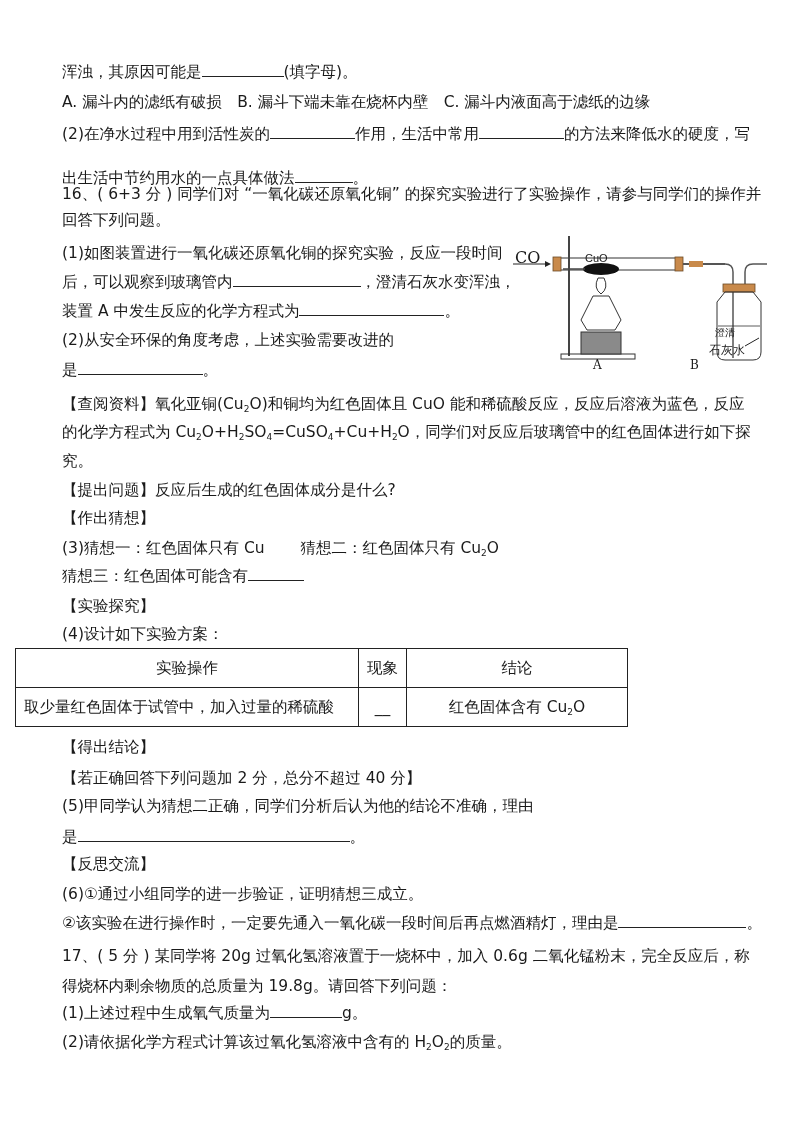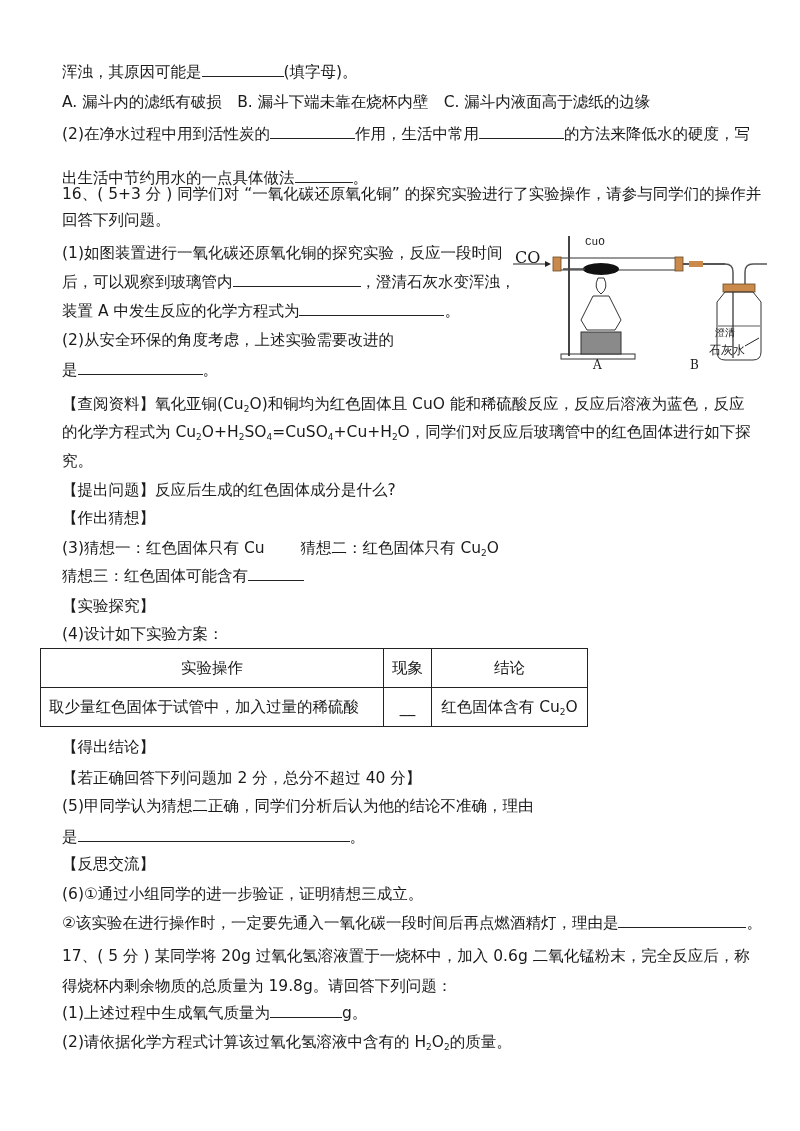--- a/index.html
+++ b/index.html
@@ -1,40 +1,40 @@
 <!DOCTYPE html>
 <html><head>
 <meta charset="utf-8">
 <style>
   html, body { margin: 0; padding: 0; background: #ffffff; }
   body { width: 800px; height: 1131px; position: relative; overflow: hidden;
          font-family: "DejaVu Sans", "Liberation Sans", sans-serif; color: #1a1a1a; font-size: 15.5px; }
   .line { position: absolute; left: 42px; white-space: nowrap; line-height: 20px; margin-left: 20px; }
   .blank { display: inline-block; border-bottom: 1px solid #222; height: 14px; vertical-align: baseline; }
   sub { font-size: 9px; vertical-align: -3px; line-height: 0; }
-  table.exp { position: absolute; left: 40px; top: 648px; border-collapse: collapse; width: 548px; }
+  table.exp { position: absolute; left: 15px; top: 648px; border-collapse: collapse; width: 613px; }
   table.exp td { border: 1.2px solid #222; height: 38px; padding: 0 8px; font-size: 15.5px; white-space: nowrap; }
   .c { text-align: center; }
   .diagram { position: absolute; left: 505px; top: 228px; width: 265px; height: 140px; }
 </style>
 </head>
 <body>
 
 <div class="line" style="top:62px">
   <span>浑浊，其原因可能是</span><span class="blank" style="width:82px"></span><span>(填字母)。</span>
 </div>
 <div class="line" style="top:92px">A. 漏斗内的滤纸有破损　B. 漏斗下端未靠在烧杯内壁　C. 漏斗内液面高于滤纸的边缘</div>
 <div class="line" style="top:124px">
   <span>(2)在净水过程中用到活性炭的</span><span class="blank" style="width:85px"></span><span>作用，生活中常用</span><span class="blank" style="width:85px"></span><span>的方法来降低水的硬度，写</span>
 </div>
 <div class="line" style="top:168px">
   <span>出生活中节约用水的一点具体做法</span><span class="blank" style="width:58px"></span><span>。</span>
 </div>
 
-<div class="line" style="top:184px">16、( 5+3 分 ) 同学们对 “一氧化碳还原氧化铜” 的探究实验进行了实验操作，请参与同学们的操作并</div>
+<div class="line" style="top:184px">16、( 6+3 分 ) 同学们对 “一氧化碳还原氧化铜” 的探究实验进行了实验操作，请参与同学们的操作并</div>
 <div class="line" style="top:210px">回答下列问题。</div>
 <div class="line" style="top:243px">(1)如图装置进行一氧化碳还原氧化铜的探究实验，反应一段时间</div>
 <div class="line" style="top:272px">
   <span>后，可以观察到玻璃管内</span><span class="blank" style="width:128px"></span><span>，澄清石灰水变浑浊，</span>
 </div>
 <div class="line" style="top:301px">
   <span>装置 A 中发生反应的化学方程式为</span><span class="blank" style="width:145px"></span><span>。</span>
 </div>
 <div class="line" style="top:330px">(2)从安全环保的角度考虑，上述实验需要改进的</div>
 <div class="line" style="top:360px">
@@ -58,21 +58,21 @@
     <rect x="56" y="126" width="74" height="5" fill="none" stroke="#333" stroke-width="1"></rect>
     <path d="M93 50 Q88 60 96 66 Q104 60 99 50 Z" fill="none" stroke="#333" stroke-width="1"></path>
     <path d="M88 68 L104 68 L116 92 L110 102 L82 102 L76 92 Z" fill="none" stroke="#333" stroke-width="1"></path>
     <rect x="76" y="104" width="40" height="22" fill="#8a8a8a" stroke="#333" stroke-width="1"></rect>
     <rect x="218" y="56" width="32" height="8" fill="#c98a4b" stroke="#6b4a26" stroke-width="0.8"></rect>
     <path d="M220 64 L212 74 L212 124 Q212 132 220 132 L248 132 Q256 132 256 124 L256 74 L248 64 Z" fill="none" stroke="#333" stroke-width="1"></path>
     <line x1="213" y1="98" x2="255" y2="98" stroke="#333" stroke-width="0.8"></line>
     <line x1="240" y1="118" x2="254" y2="110" stroke="#222" stroke-width="1"></line>
   </svg>
   <span style="position:absolute;left:10px;top:20px;font-family:'DejaVu Serif',serif;font-size:16px">CO</span>
-  <span style="position:absolute;left:80px;top:8px;font-family:Liberation Mono, monospace;font-size:11px">CuO</span>
+  <span style="position:absolute;left:80px;top:24px;font-family:Liberation Sans, sans-serif;font-size:11px">CuO</span>
   <span style="position:absolute;left:210px;top:98px;font-size:10px">澄清</span>
   <span style="position:absolute;left:204px;top:114px;font-size:12px">石灰水</span>
   <span style="position:absolute;left:88px;top:130px;font-family:'DejaVu Serif',serif;font-size:12px">A</span>
   <span style="position:absolute;left:185px;top:130px;font-family:'DejaVu Serif',serif;font-size:12px">B</span>
 </div>
 
 <div class="line" style="top:394px">
   <span>【查阅资料】氧化亚铜(Cu</span><sub>2</sub><span>O)和铜均为红色固体且 CuO 能和稀硫酸反应，反应后溶液为蓝色，反应</span>
 </div>
 <div class="line" style="top:422px">

